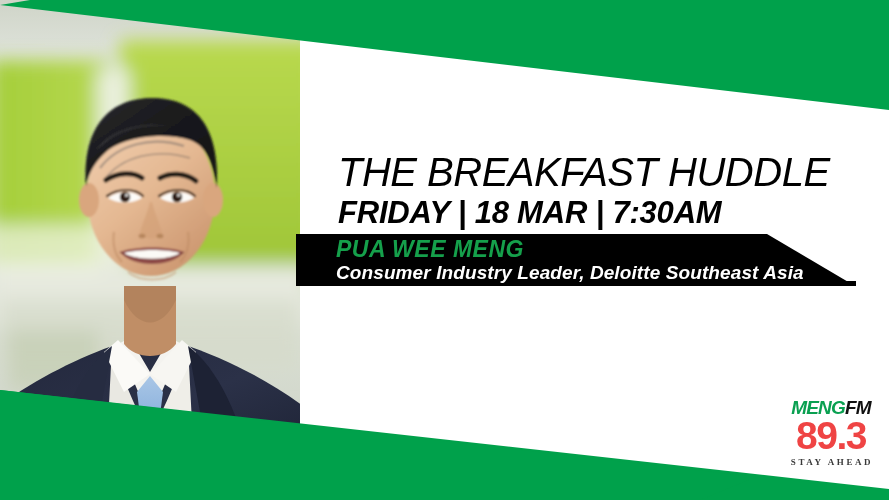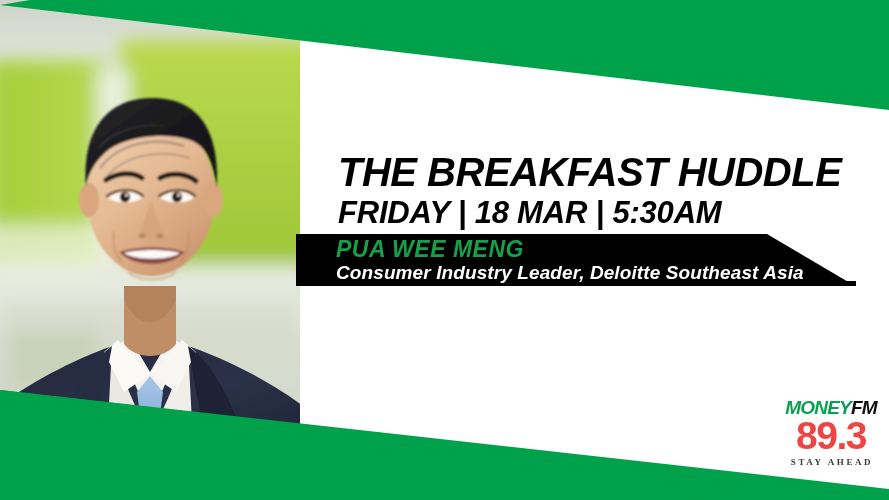--- a/index.html
+++ b/index.html
@@ -22,21 +22,21 @@
     overflow:hidden;
   }
   #photo-svg{display:block;width:300px;height:500px;}
 
   
   #title-block{
     position:absolute;left:338px;top:150px;width:520px;
   }
   #show-title{
     font-size:40px;line-height:44px;
-    font-weight:bold;font-style:italic;
+    font-weight:normal;font-style:italic;
     letter-spacing:-0.5px;
     color:#000000;
     white-space:nowrap;
     margin:0;
   }
   #show-datetime{
     font-size:31px;line-height:38px;
     font-weight:bold;font-style:italic;
     letter-spacing:-0.2px;
     color:#000000;
@@ -233,35 +233,35 @@
 
   <div class="band">
     <svg viewBox="0 0 889 500" preserveAspectRatio="none">
       <polygon points="0,390 889,489 889,500 0,500" fill="#00a14b"></polygon>
       <polygon points="0,390 756,477 700,500 0,500" fill="#00a14b"></polygon>
     </svg>
   </div>
 
   <div id="title-block">
     <div id="show-title">THE BREAKFAST HUDDLE</div>
-    <div id="show-datetime">FRIDAY | 18 MAR | 5:30AM</div>
+    <div id="show-datetime">FRIDAY | 18 MAR | 7:30AM</div>
   </div>
 
   <div id="guest-bar">
     <svg viewBox="0 0 560 52" preserveAspectRatio="none">
       <polygon points="0,0 471,0 554,49 0,49" fill="#000000"></polygon>
       <rect x="0" y="47" width="560" height="5" fill="#000000"></rect>
     </svg>
     <div id="guest-text">
       <div id="guest-name">PUA WEE MENG</div>
       <div id="guest-role">Consumer Industry Leader, Deloitte Southeast Asia</div>
     </div>
   </div>
 
   <div id="station-logo">
     <div id="logo-wordmark">
-      <span id="logo-money">MONEY</span><span id="logo-fm">FM</span>
+      <span id="logo-money">MENG</span><span id="logo-fm">FM</span>
     </div>
     <div id="logo-frequency">89.3</div>
     <div id="logo-tagline">STAY AHEAD</div>
   </div>
 
 </div>
 
 </body></html>

